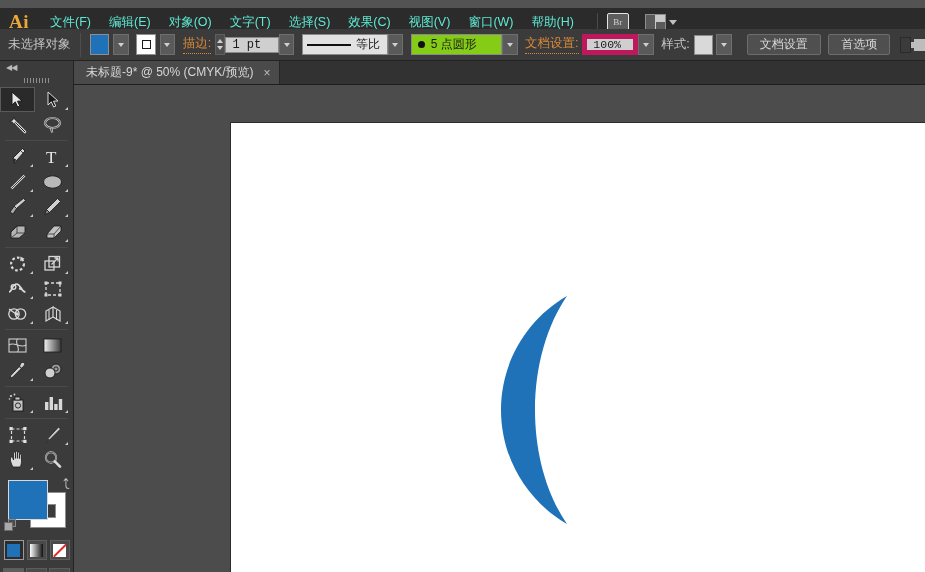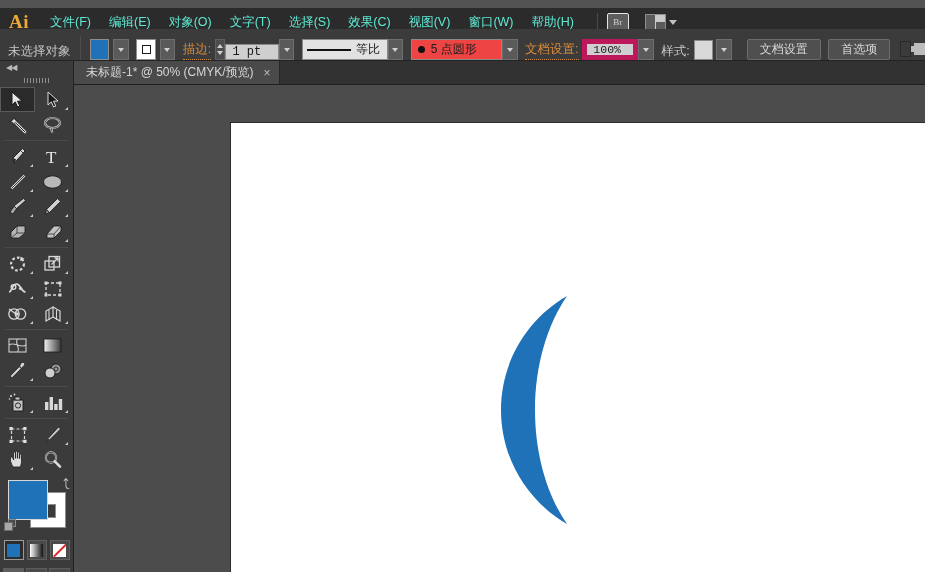--- a/index.html
+++ b/index.html
@@ -56,21 +56,21 @@
   .caret-d {
     width: 0; height: 0; border-left: 4px solid transparent;
     border-right: 4px solid transparent; border-top: 5px solid #c0c0c0;
   }
 
   
   .controlbar {
     position: absolute; left: 0; top: 29px; width: 925px; height: 32px;
     background: #3b3b3b;
     border-bottom: 1px solid #232323;
-    display: flex; align-items: flex-end; padding-left: 8px;
+    display: flex; align-items: center; padding-left: 8px;
   }
   .cb-label { color: #c6c6c6; font-size: 12.5px; white-space: nowrap; }
   .cb-label-orange {
     color: #d98a3a; font-size: 12.5px; white-space: nowrap;
     border-bottom: 1px dotted #d98a3a; padding-bottom: 1px;
   }
   .cb-sep { width: 1px; height: 24px; background: #2b2b2b; margin: 0 9px;
             border-right: 1px solid #4e4e4e; }
   .gap { width: 8px; }
   .gap-s { width: 4px; }
@@ -110,21 +110,21 @@
     color: #1b1b1b; font-size: 12px; display: flex; align-items: center;
     padding: 0 6px; font-family: "Liberation Mono", "DejaVu Sans Mono", monospace;
   }
   .profile-field {
     width: 90px; height: 21px; background: #e2e2e2; border: 1px solid #8a8a8a;
     display: flex; align-items: center; gap: 5px; padding: 0 4px;
     color: #1b1b1b; font-size: 12px;
   }
   .profile-line { width: 44px; height: 0; border-top: 2px solid #111; }
   .brush-field {
-    width: 96px; height: 21px; background: #ef4444; border: 1px solid #8a8a8a;
+    width: 96px; height: 21px; background: #84cc16; border: 1px solid #8a8a8a;
     display: flex; align-items: center; gap: 6px; padding: 0 6px;
     color: #1b1b1b; font-size: 12px;
   }
   .brush-dot { width: 7px; height: 7px; border-radius: 50%; background: #111; }
   .opacity-field {
     width: 58px; height: 21px; background: #cfcfcf; border: 5px solid #be185d;
     color: #1b1b1b; font-size: 11.5px; display: flex; align-items: center;
     padding: 0 6px; font-family: "Liberation Mono", monospace;
   }
   .style-swatch {
@@ -362,21 +362,21 @@
     <div class="push-btn">首选项</div>
 
     <div class="align-clip">
       <div class="align-sq"></div>
       <div class="align-ico2"></div>
     </div>
   </div>
 
   <div class="tabbar">
     <div class="doc-tab">
-      <span>未标题-1* @ 50% (CMYK/预览)</span>
+      <span>未标题-9* @ 50% (CMYK/预览)</span>
       <span class="tab-close">×</span>
     </div>
   </div>
 
   <div class="toolpanel">
     <div class="tp-header">
       <span class="collapse-arrows">◀◀</span>
     </div>
     <div class="tp-grip">
       <div class="grip-dots"></div>

